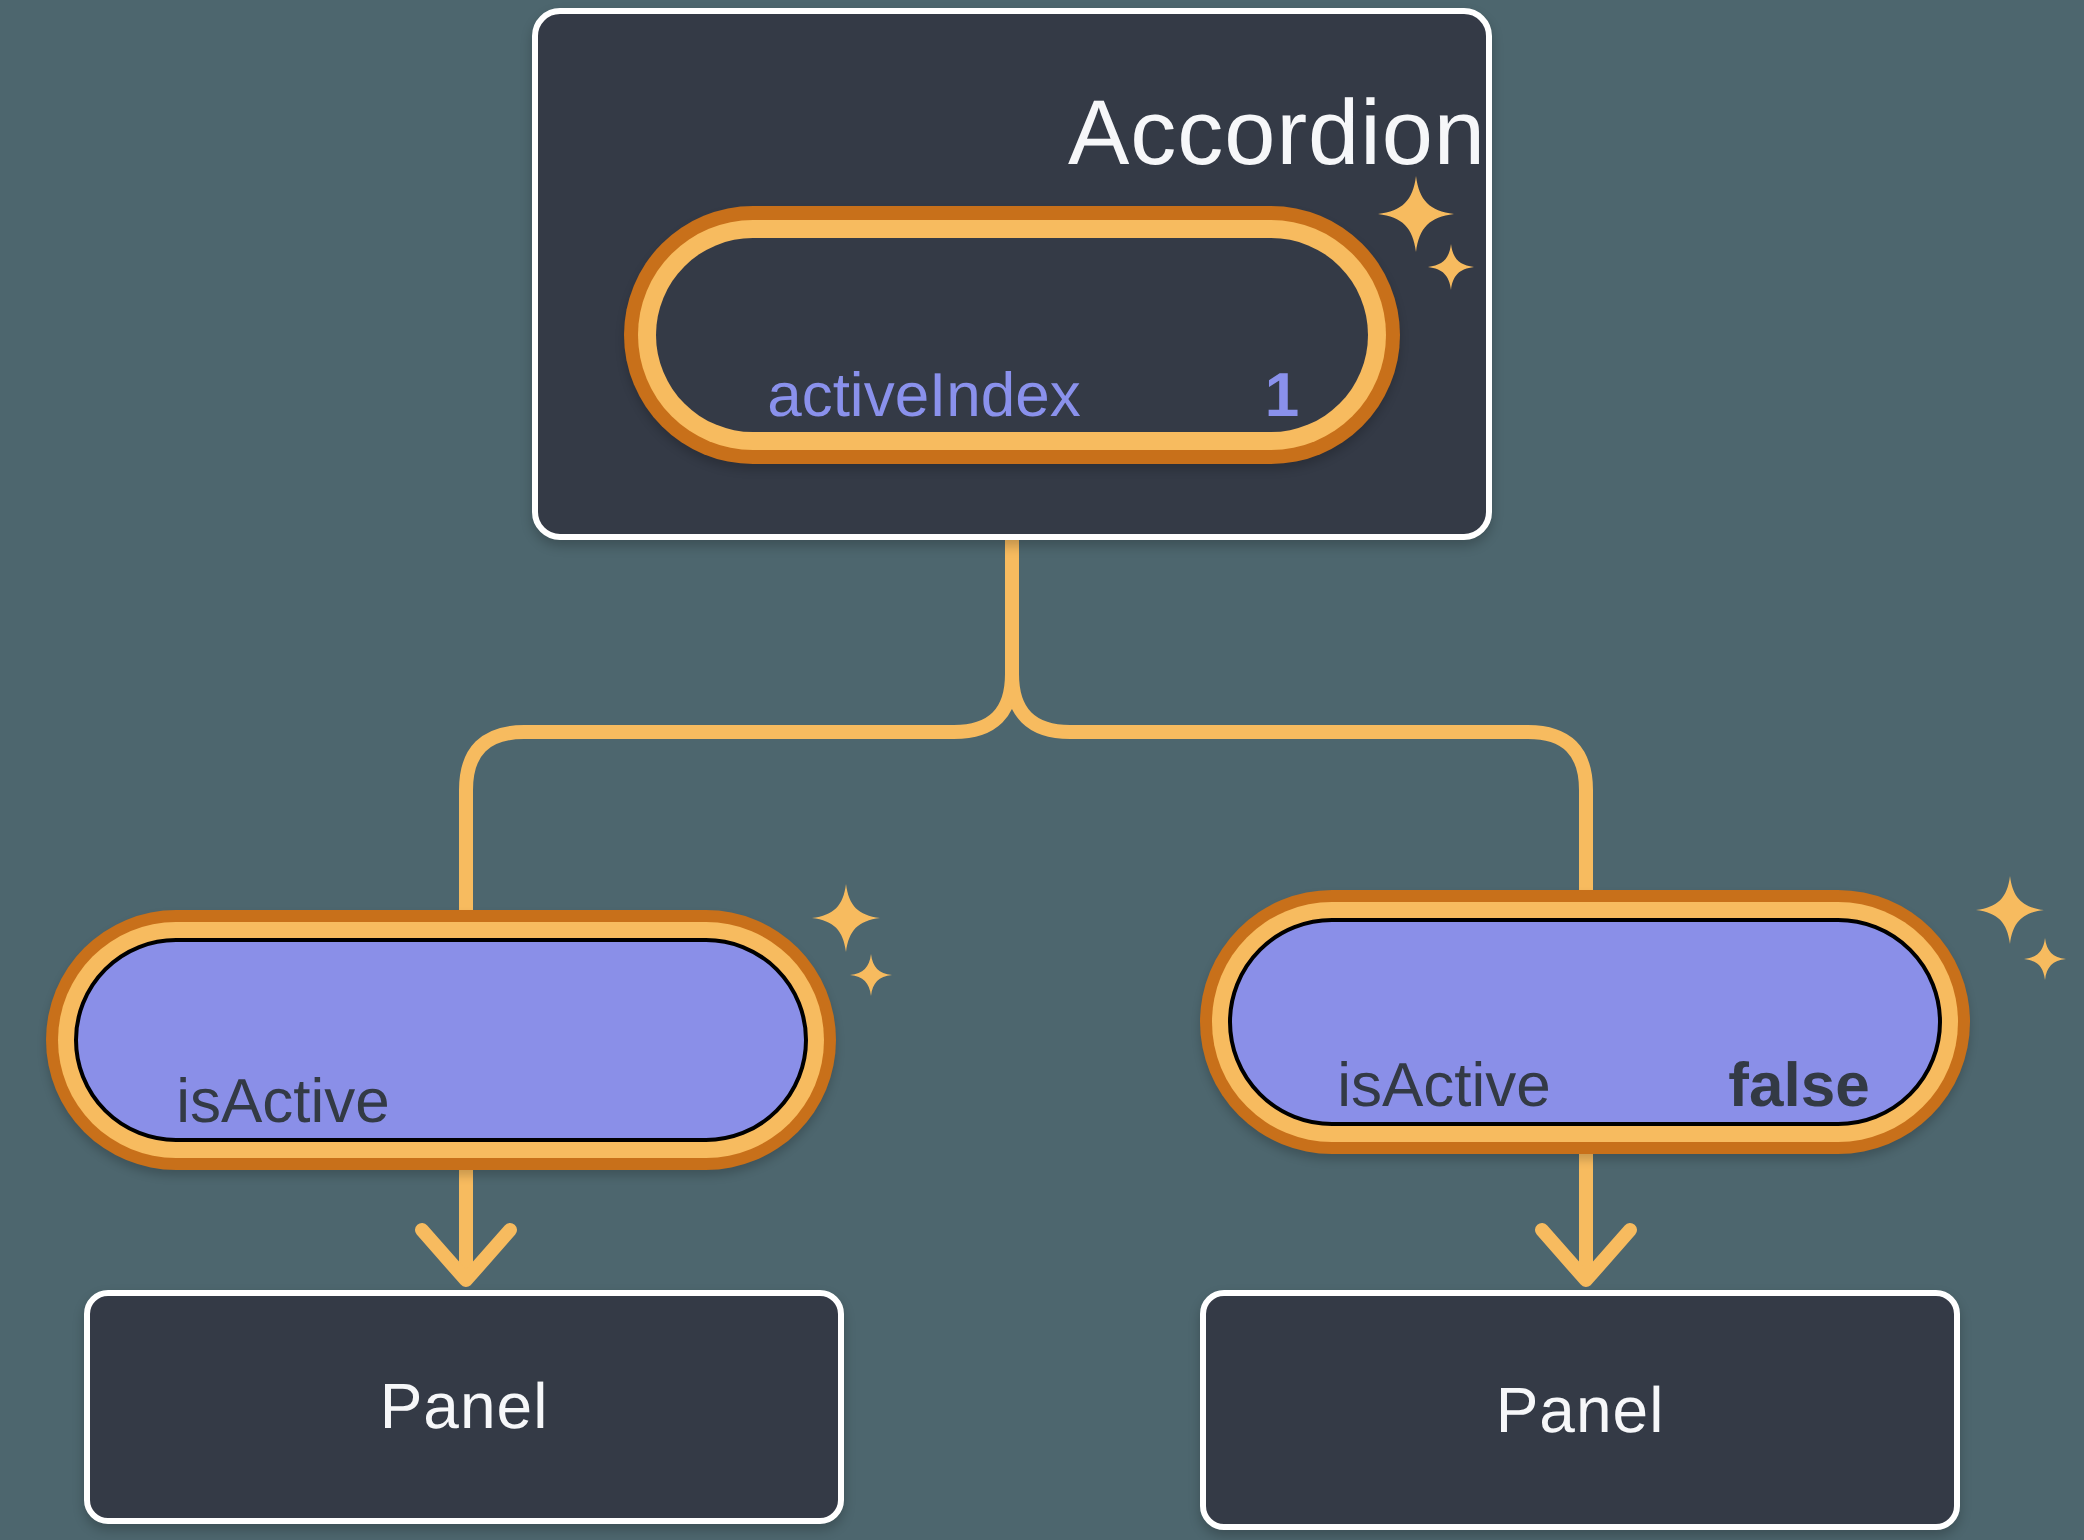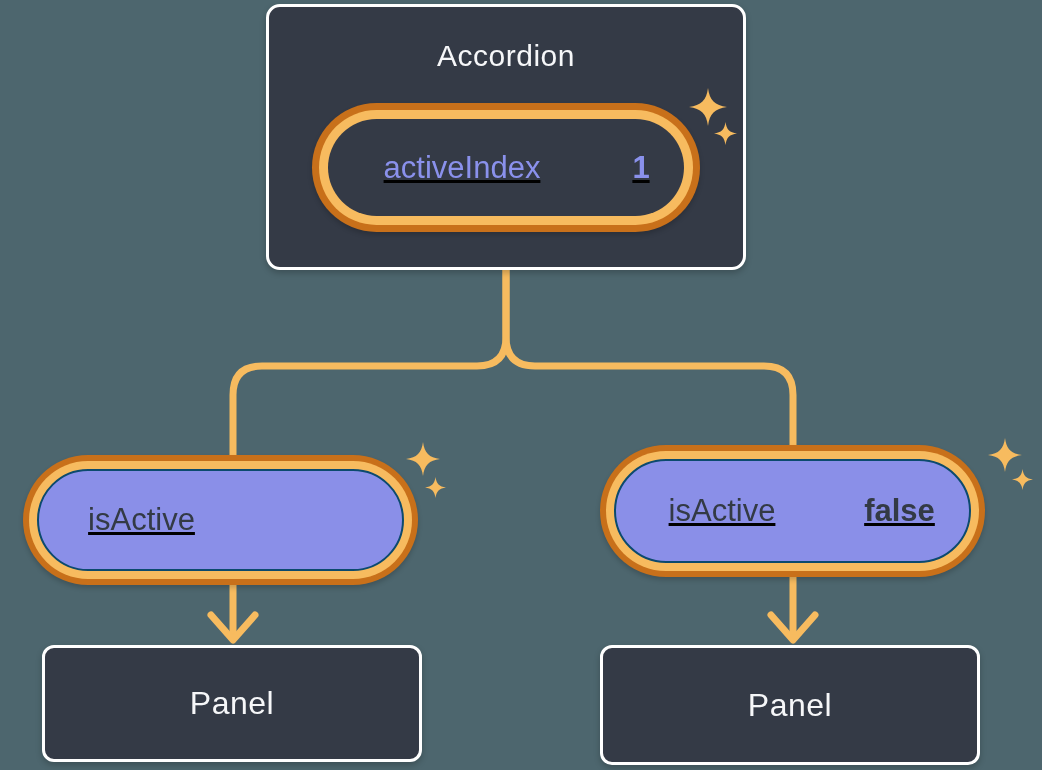--- a/index.html
+++ b/index.html
@@ -27,22 +27,22 @@
     background: #343A46;
     border: 3px solid #FFFFFF;
     border-radius: 14px;
     box-sizing: border-box;
     box-shadow: 0 3px 6px rgba(0,0,0,0.22);
     z-index: 2;
   }
   .root-node { left: 266px; top: 4px; width: 480px; height: 266px; }
   .root-title {
     margin-top: 32px;
-    text-align: center;
-    font-size: 30px;
+    text-align: right;
+    font-size: 46px;
     font-weight: 500;
     color: #F6F7F9;
     letter-spacing: 0.5px;
   }
   .panel-node {
     display: flex;
     align-items: center;
     justify-content: center;
     border-radius: 12px;
     text-align: right;
@@ -70,26 +70,25 @@
     border-radius: 999px;
     padding: 9px;
     box-sizing: border-box;
     height: 100%;
   }
   .pill-core {
     border-radius: 999px;
     height: 100%;
     box-sizing: border-box;
     display: flex;
-    align-items: center;
+    align-items: flex-end;
     overflow: hidden;
-    text-decoration: underline;
   }
   .pill-core.dark   { background: #343A46; }
-  .pill-core.purple { background: #8A8FE8; border: 2px solid #0c4a6e; }
+  .pill-core.purple { background: #8A8FE8; border: 2px solid #000000; }
   .seg {
     display: flex;
     align-items: center;
     justify-content: center;
     font-size: 31px;
   }
   .divider { width: 2px; flex: 0 0 2px; }
   .pill-core.dark .divider   { background: #F7BB5F; }
   .pill-core.purple .divider { background: #333A45; }
   .pill-core.dark .seg   { color: #8A91EC; }

